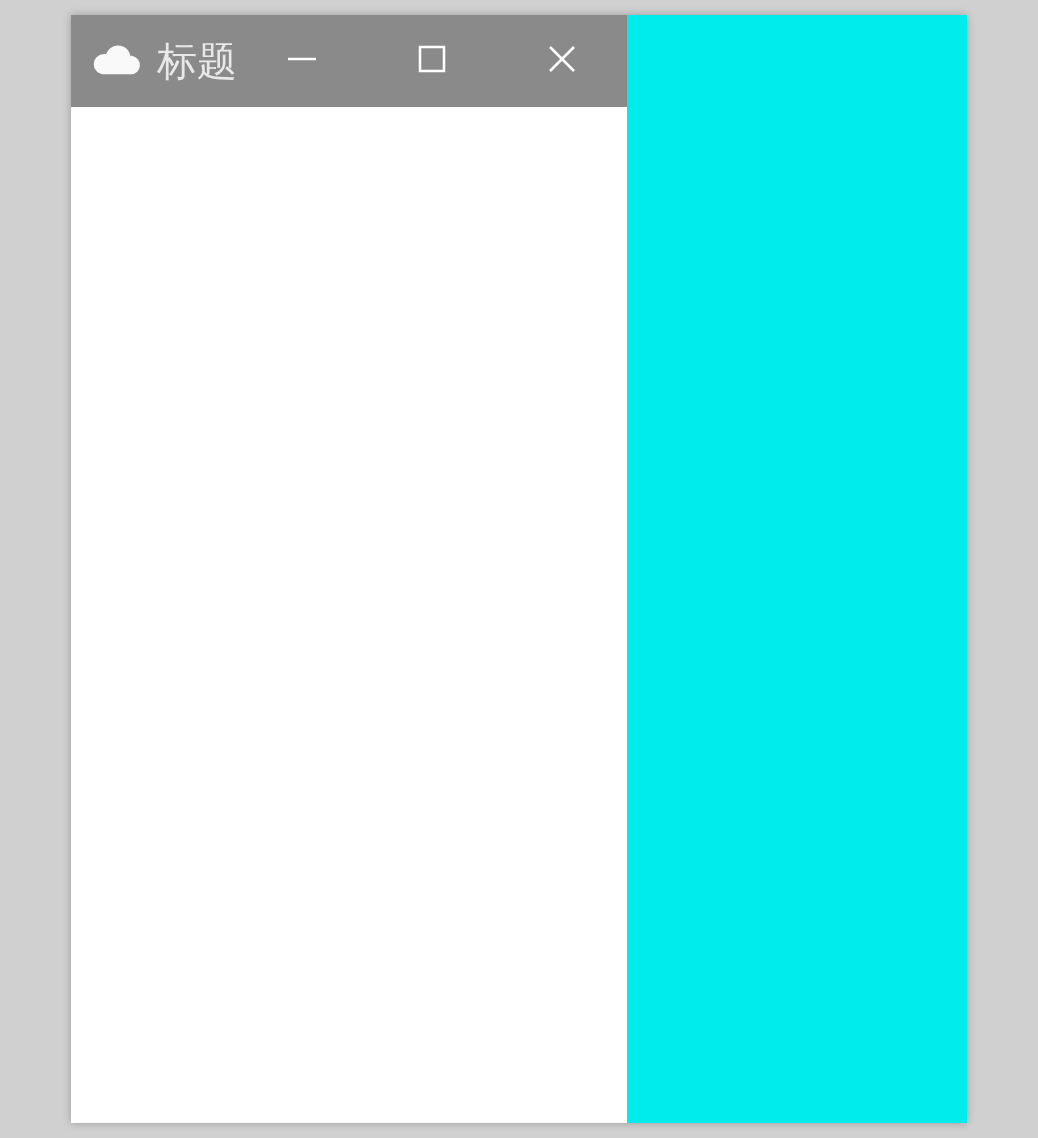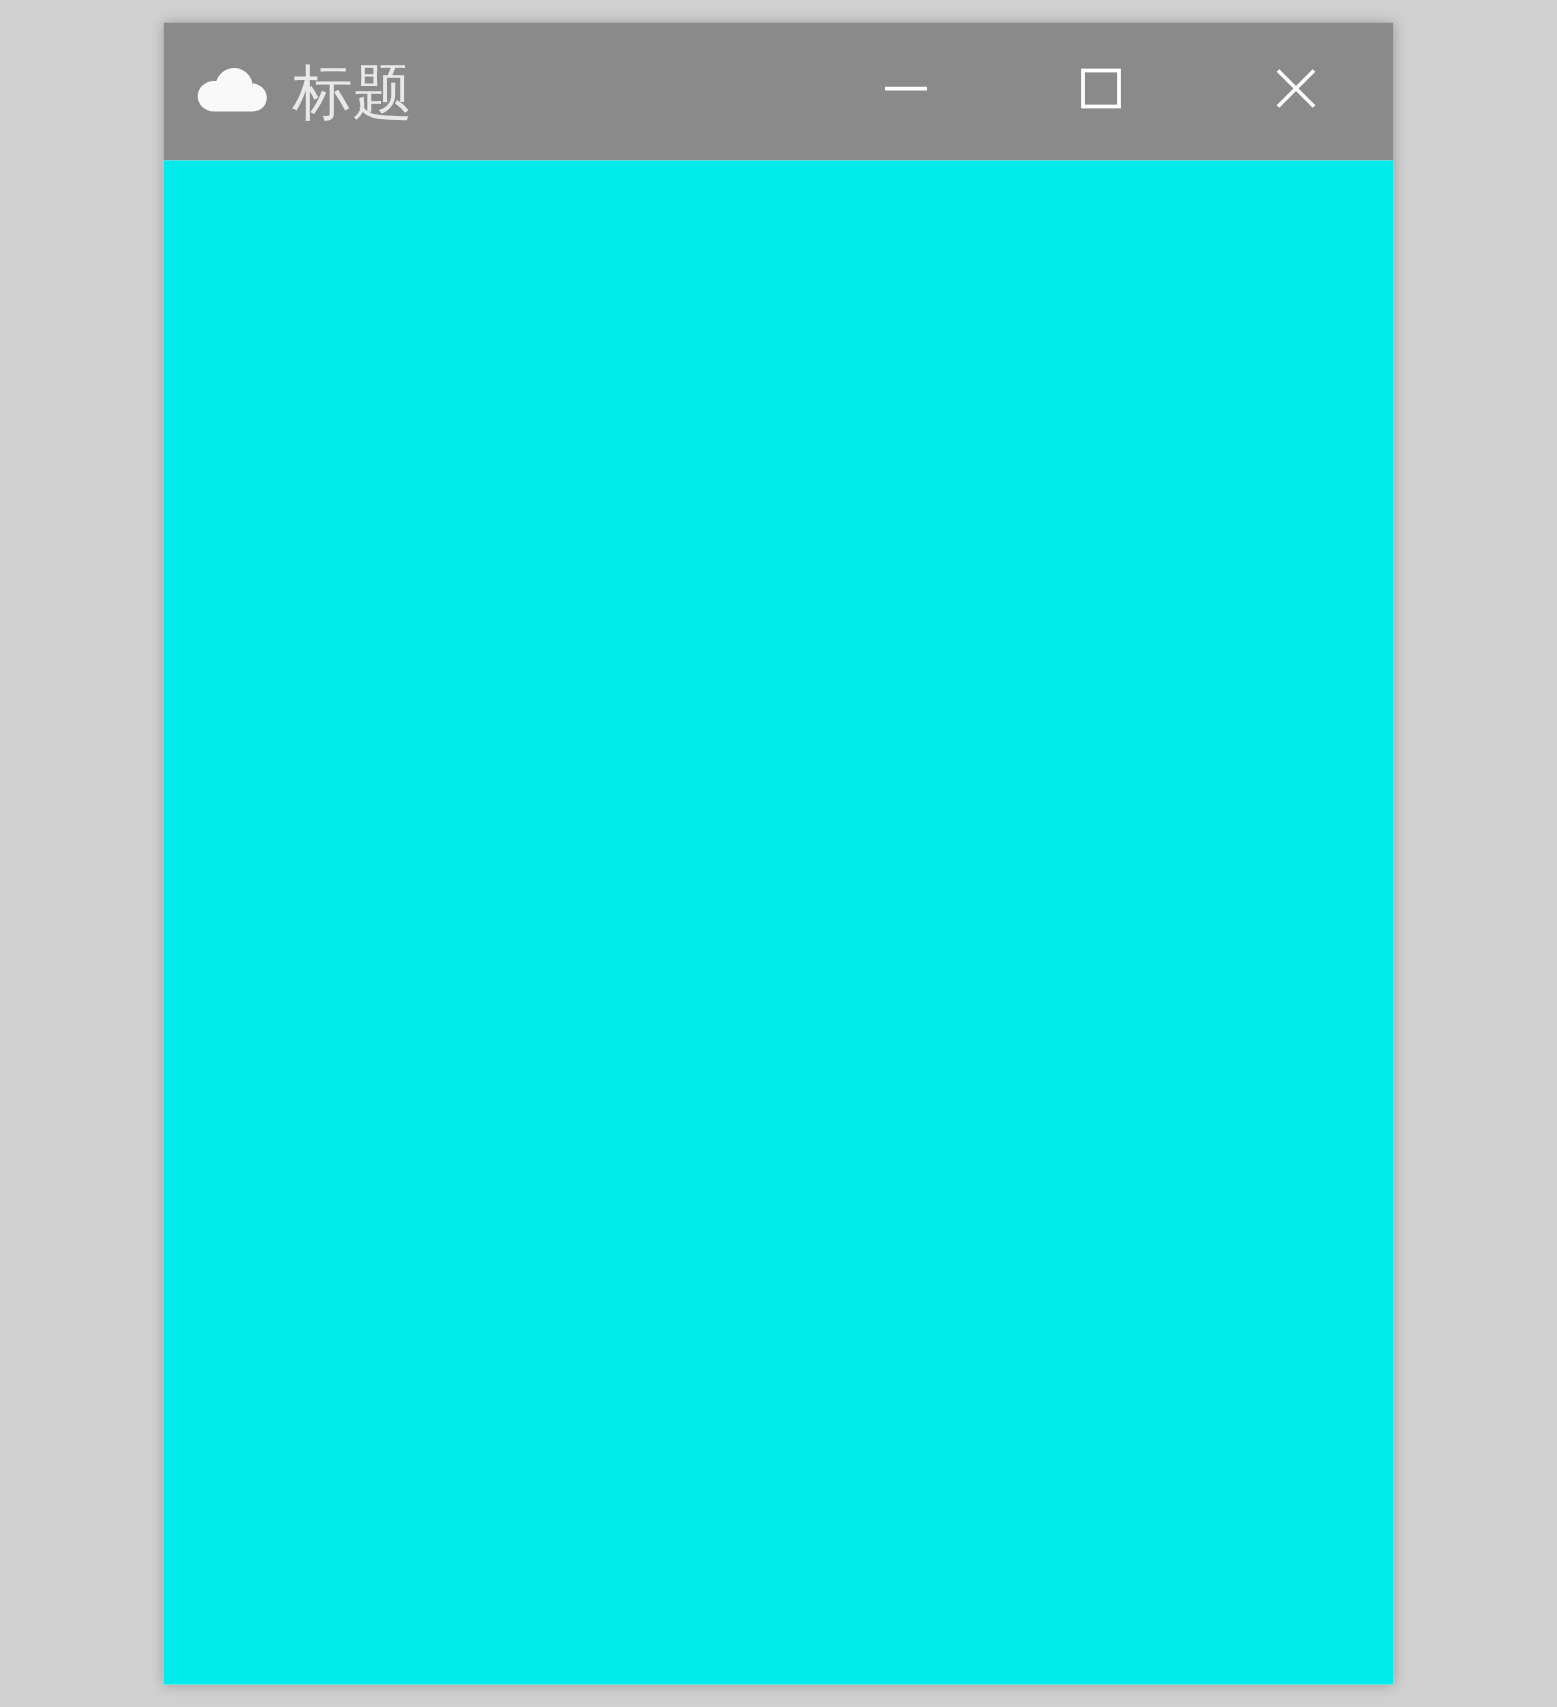--- a/index.html
+++ b/index.html
@@ -10,26 +10,26 @@
     body {
       width: 1038px;
       height: 1138px;
       background: #d0d0d0;
       font-family: "Microsoft YaHei", "Segoe UI", sans-serif;
       display: flex;
       align-items: center;
       justify-content: center;
     }
     .window {
-      width: 820px;
+      width: 896px;
       height: 1108px;
       background: #ffffff;
       box-shadow: 0 0 8px rgba(0,0,0,0.25);
       display: flex;
-      flex-direction: column;
+      flex-direction: row;
     }
     .titlebar {
       height: 92px;
       background: #8a8a8a;
       display: flex;
       align-items: center;
       padding-left: 22px;
       color: #ffffff;
     }
     .titlebar-left {

